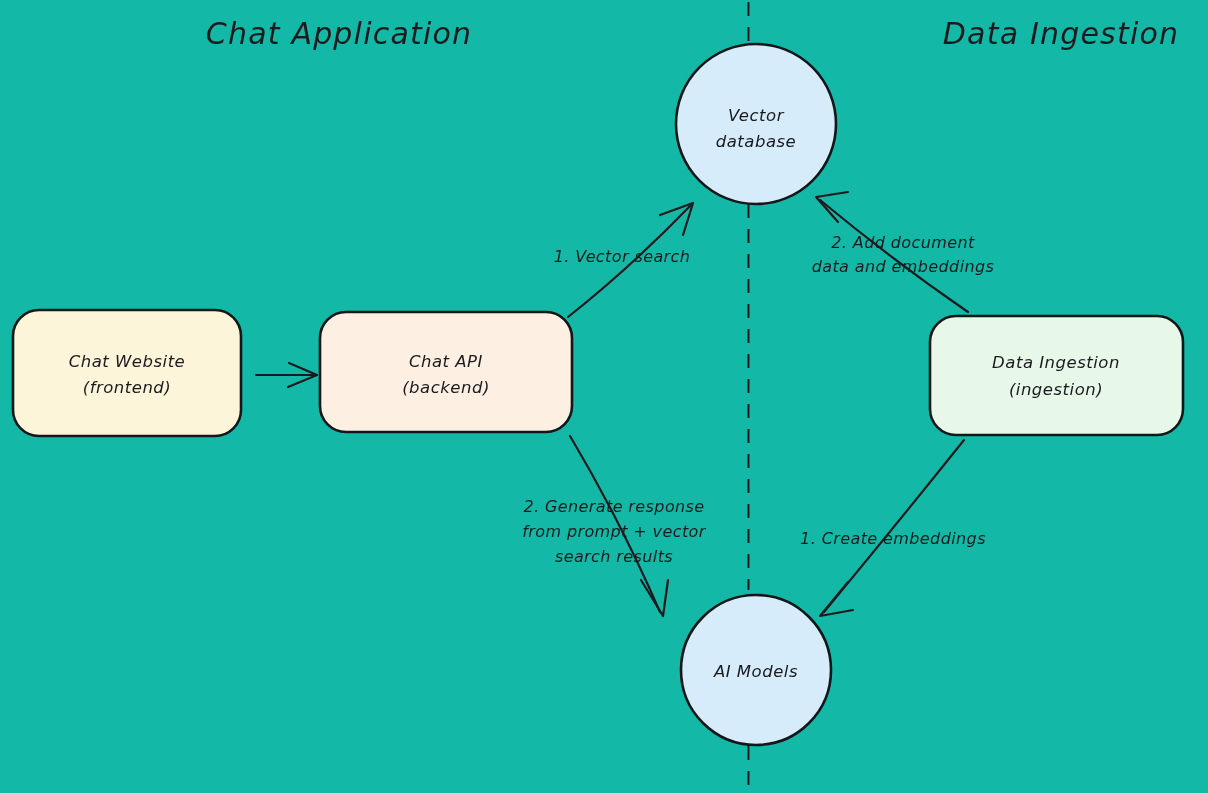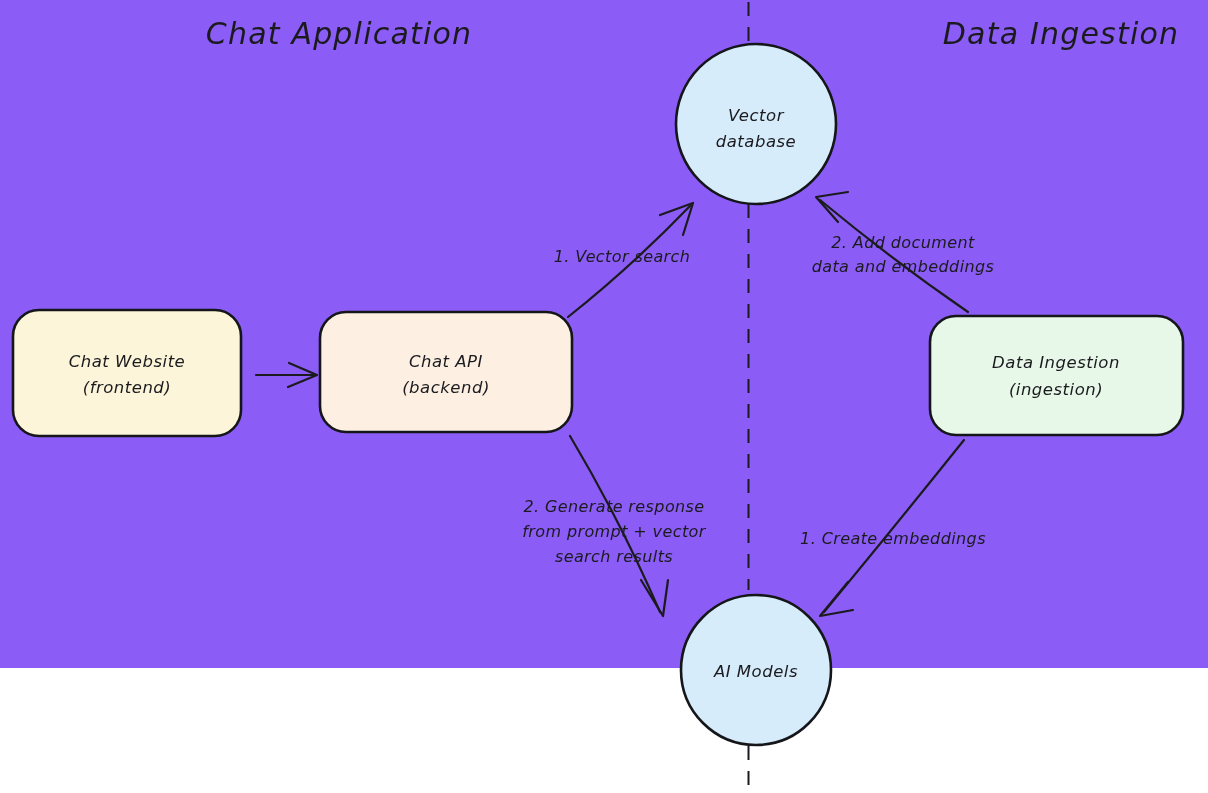--- a/index.html
+++ b/index.html
@@ -10,22 +10,22 @@
   }
   body {
     width: 1208px;
     height: 793px;
     font-family: "DejaVu Sans", sans-serif;
     overflow: hidden;
   }
   #canvas {
     position: relative;
     width: 1208px;
-    height: 668px;
-    background: #8b5cf6;
+    height: 793px;
+    background: #14b8a6;
   }
   svg.layer {
     position: absolute;
     left: 0;
     top: 0;
     width: 1208px;
     height: 793px;
   }
   .hand {
     font-family: "DejaVu Sans", sans-serif;

